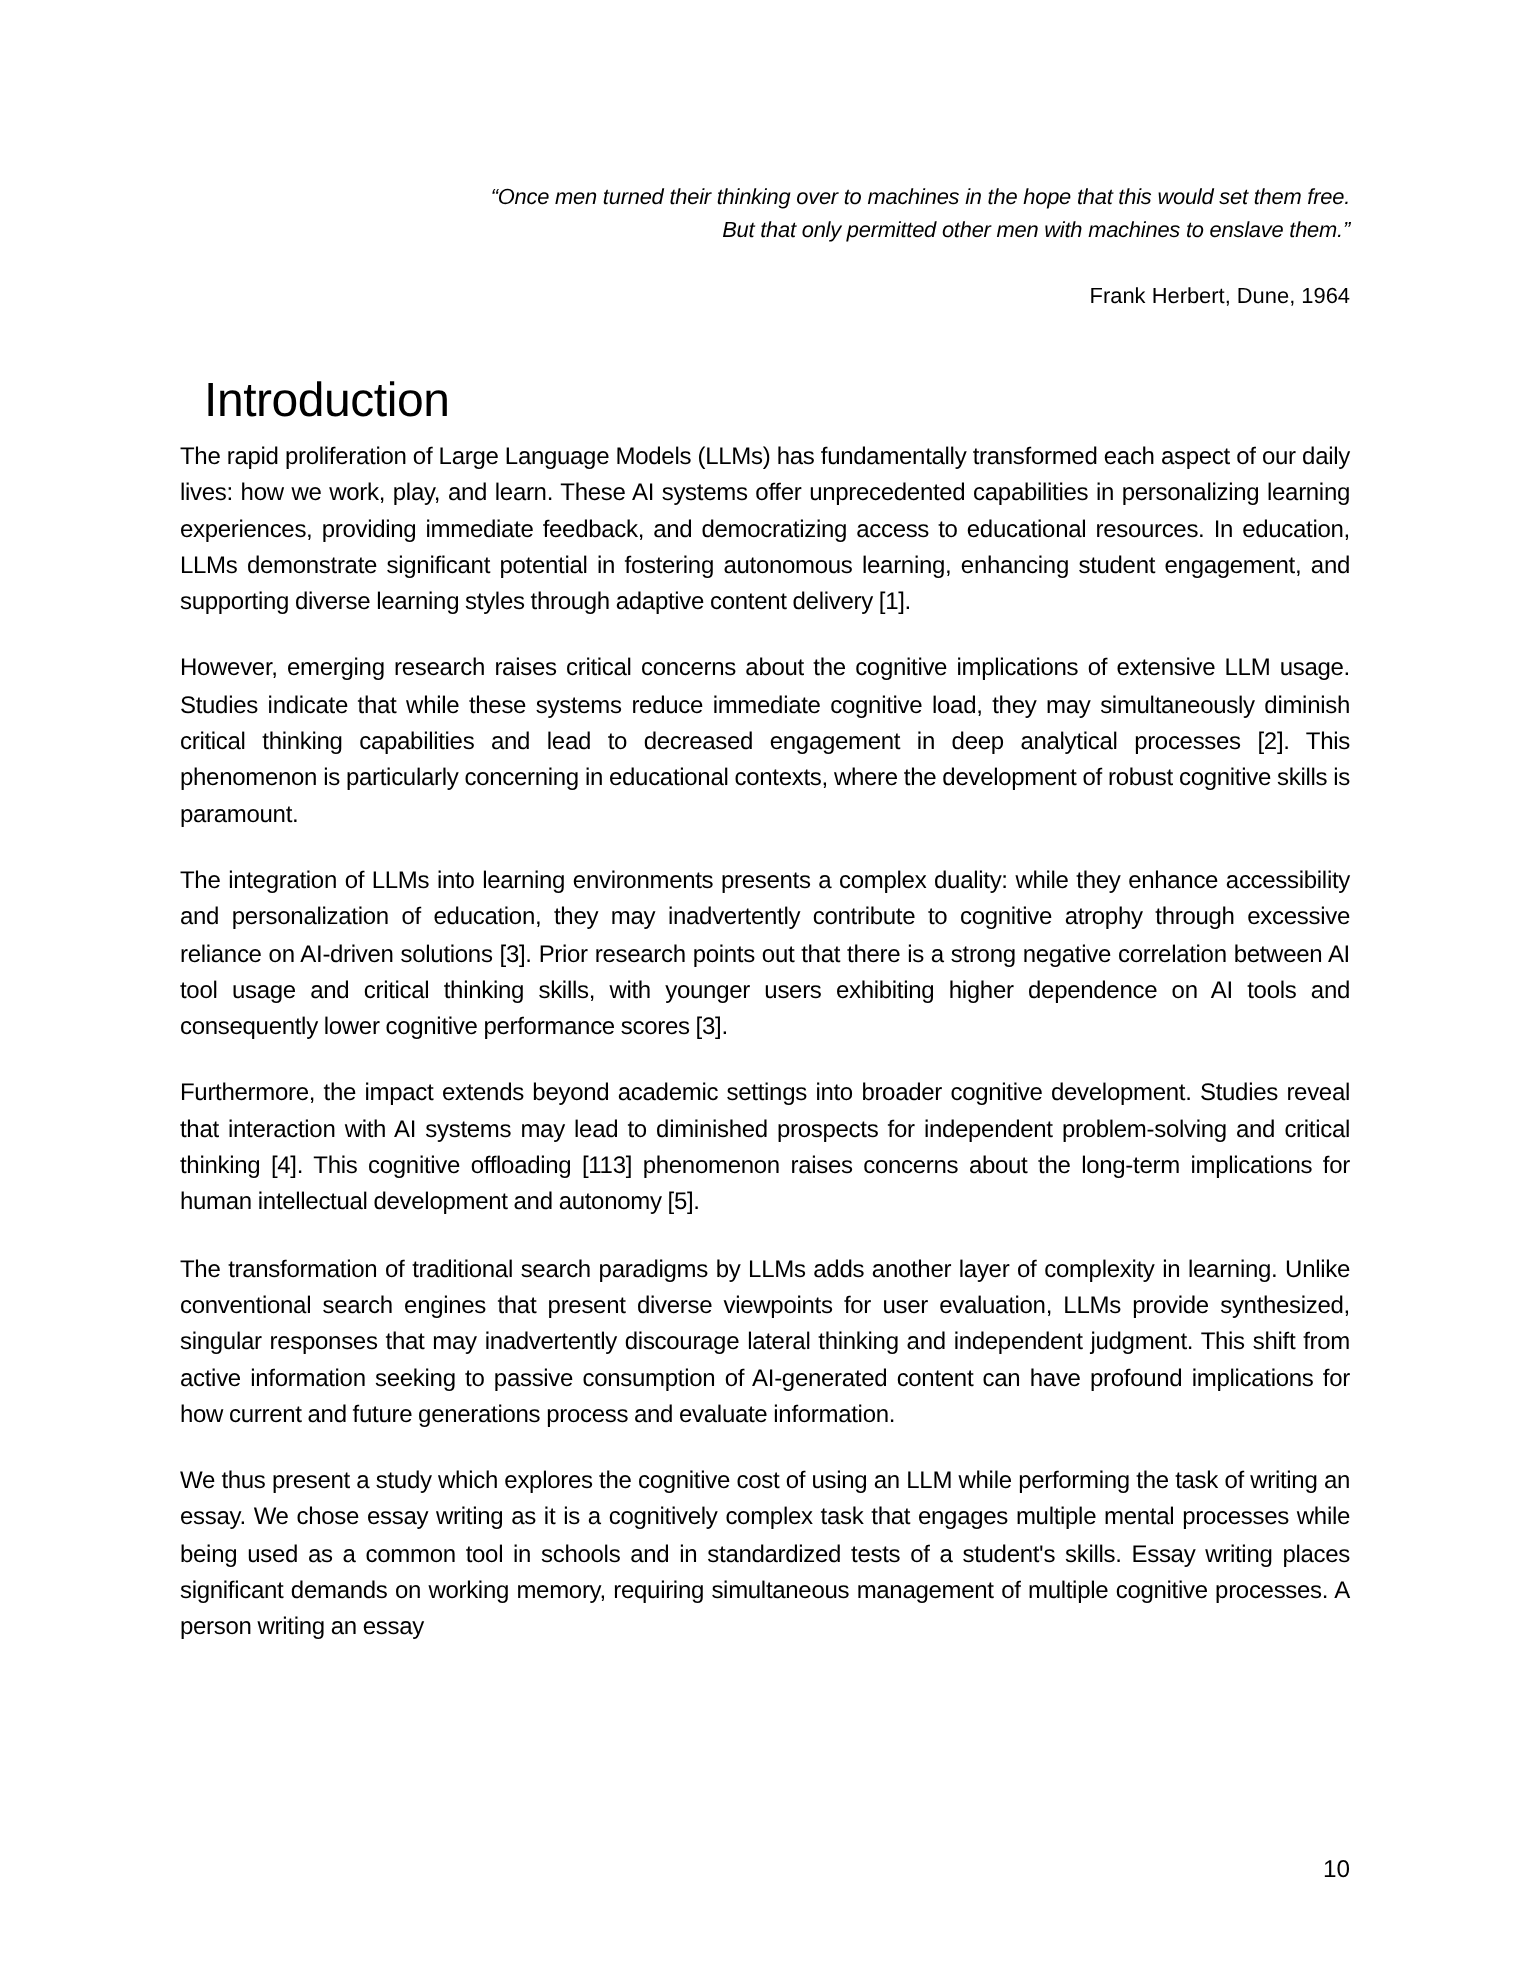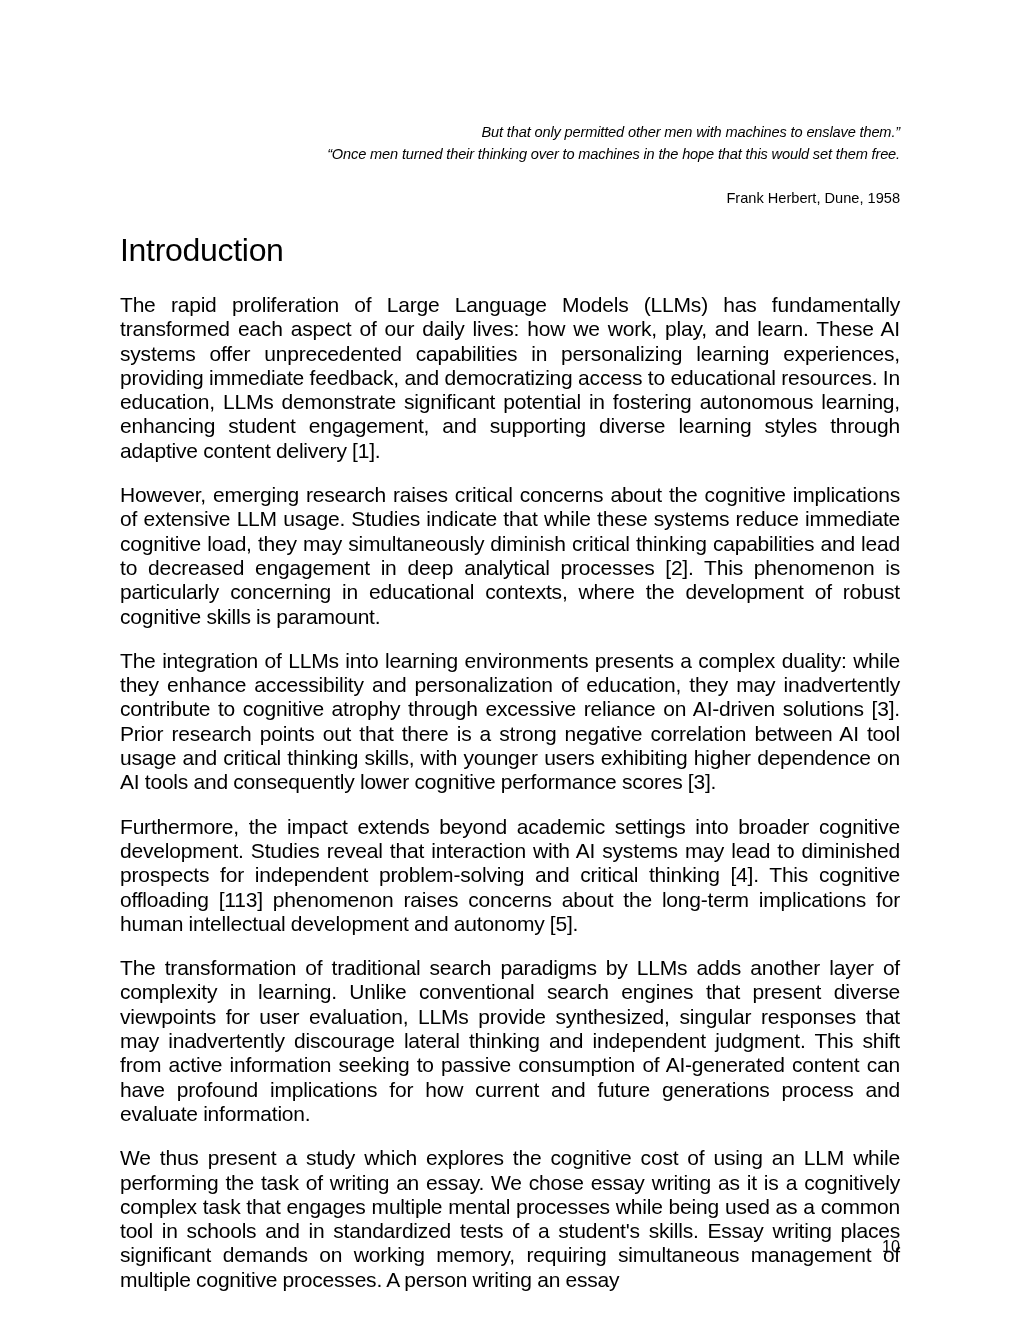--- a/index.html
+++ b/index.html
@@ -43,60 +43,60 @@
       right: 0;
       text-align: right;
       font-size: 14.6px;
       line-height: 20px;
       white-space: nowrap;
     }
     .section-title {
       position: absolute;
       top: 229px;
       left: 0;
-      margin: 0;
+      margin: 16px;
       font-weight: normal;
       font-size: 32px;
       line-height: 42px;
       letter-spacing: -0.3px;
     }
     .body-text {
       position: absolute;
       top: 293px;
       left: 0;
       width: 780px;
     }
     .para {
       margin: 0 0 20px 0;
-      font-size: 21px;
+      font-size: 16px;
       line-height: 24.3px;
       text-align: justify;
       letter-spacing: -0.2px;
       word-spacing: -0.3px;
     }
     .page-number {
       position: absolute;
       top: 1236px;
       right: 0;
       font-size: 16.2px;
       line-height: 20px;
       text-align: right;
     }
   </style>
 </head>
 <body>
 
 <div class="page">
 
   <div class="epigraph">
+    <span class="epigraph-line">“Once men turned their thinking over to machines in the hope that this would set them free.</span>
     <span class="epigraph-line">But that only permitted other men with machines to enslave them.”</span>
-    <span class="epigraph-line">“Once men turned their thinking over to machines in the hope that this would set them free.</span>
   </div>
 
-  <div class="attribution">Frank Herbert, Dune, 1958</div>
+  <div class="attribution">Frank Herbert, Dune, 1964</div>
 
   <h1 class="section-title">Introduction</h1>
 
   <div class="body-text">
     <p class="para">The rapid proliferation of Large Language Models (LLMs) has fundamentally transformed each aspect of our daily lives: how we work, play, and learn. These AI systems offer unprecedented capabilities in personalizing learning experiences, providing immediate feedback, and democratizing access to educational resources. In education, LLMs demonstrate significant potential in fostering autonomous learning, enhancing student engagement, and supporting diverse learning styles through adaptive content delivery [1].</p>
     <p class="para">However, emerging research raises critical concerns about the cognitive implications of extensive LLM usage. Studies indicate that while these systems reduce immediate cognitive load, they may simultaneously diminish critical thinking capabilities and lead to decreased engagement in deep analytical processes [2]. This phenomenon is particularly concerning in educational contexts, where the development of robust cognitive skills is paramount.</p>
     <p class="para">The integration of LLMs into learning environments presents a complex duality: while they enhance accessibility and personalization of education, they may inadvertently contribute to cognitive atrophy through excessive reliance on AI-driven solutions [3]. Prior research points out that there is a strong negative correlation between AI tool usage and critical thinking skills, with younger users exhibiting higher dependence on AI tools and consequently lower cognitive performance scores [3].</p>
     <p class="para">Furthermore, the impact extends beyond academic settings into broader cognitive development. Studies reveal that interaction with AI systems may lead to diminished prospects for independent problem-solving and critical thinking [4]. This cognitive offloading [113] phenomenon raises concerns about the long-term implications for human intellectual development and autonomy [5].</p>
     <p class="para">The transformation of traditional search paradigms by LLMs adds another layer of complexity in learning. Unlike conventional search engines that present diverse viewpoints for user evaluation, LLMs provide synthesized, singular responses that may inadvertently discourage lateral thinking and independent judgment. This shift from active information seeking to passive consumption of AI-generated content can have profound implications for how current and future generations process and evaluate information.</p>
     <p class="para">We thus present a study which explores the cognitive cost of using an LLM while performing the task of writing an essay. We chose essay writing as it is a cognitively complex task that engages multiple mental processes while being used as a common tool in schools and in standardized tests of a student's skills. Essay writing places significant demands on working memory, requiring simultaneous management of multiple cognitive processes. A person writing an essay</p>

